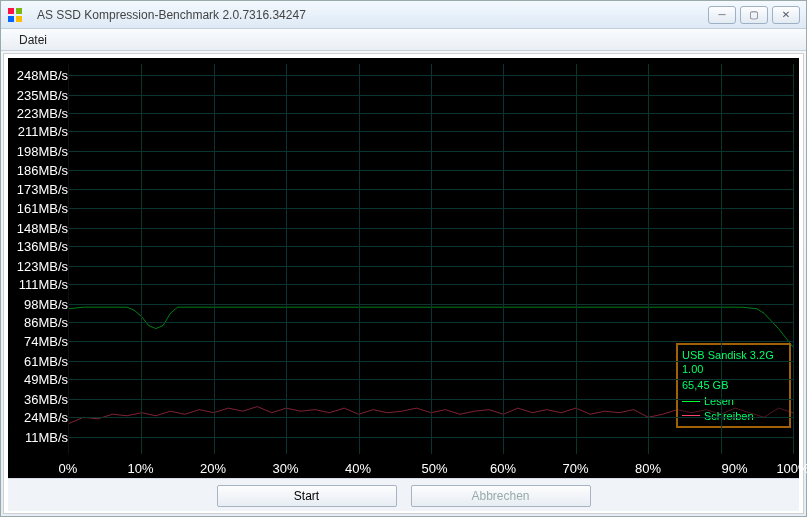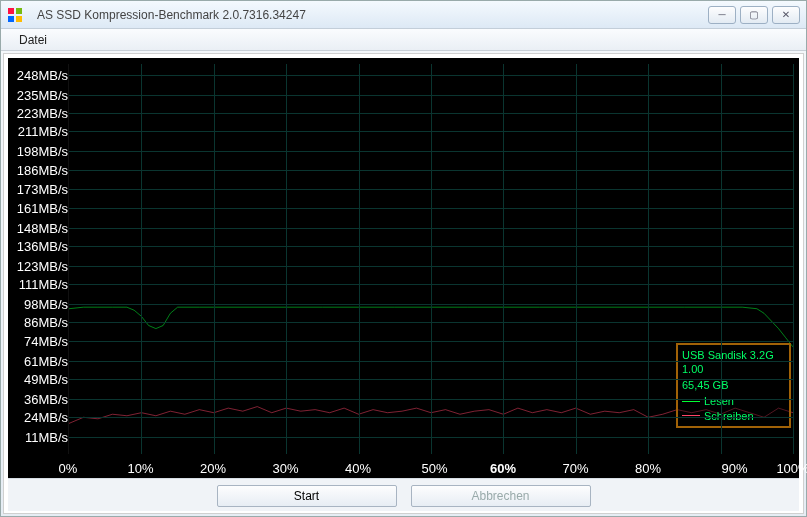--- a/index.html
+++ b/index.html
@@ -311,21 +311,21 @@
             <div class="grid-line-v" style="left: 90%;"></div>
             <div class="grid-line-v" style="left: 100%;"></div>
           </div>
         <div class="x-axis" id="x-axis">
             <div class="x-tick" style="left: 0%;">0%</div>
             <div class="x-tick" style="left: 10%;">10%</div>
             <div class="x-tick" style="left: 20%;">20%</div>
             <div class="x-tick" style="left: 30%;">30%</div>
             <div class="x-tick" style="left: 40%;">40%</div>
             <div class="x-tick" style="left: 50%; padding-left: 8px;">50%</div>
-            <div class="x-tick" style="left: 60%; font-weight: bold;">60%</div>
+            <div class="x-tick" style="left: 60%;">60%</div>
             <div class="x-tick" style="left: 70%;">70%</div>
             <div class="x-tick" style="left: 80%;">80%</div>
             <div class="x-tick" style="left: 90%; padding-left: 28px;">90%</div>
             <div class="x-tick" style="left: 100%;">100%</div>
           </div>
       </div>
     </div>
 
     <div class="button-row">
       <div class="btn">Start</div>

